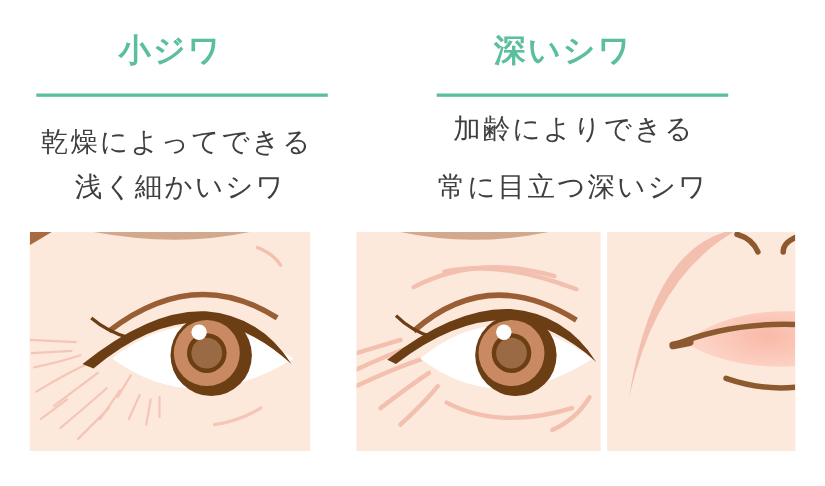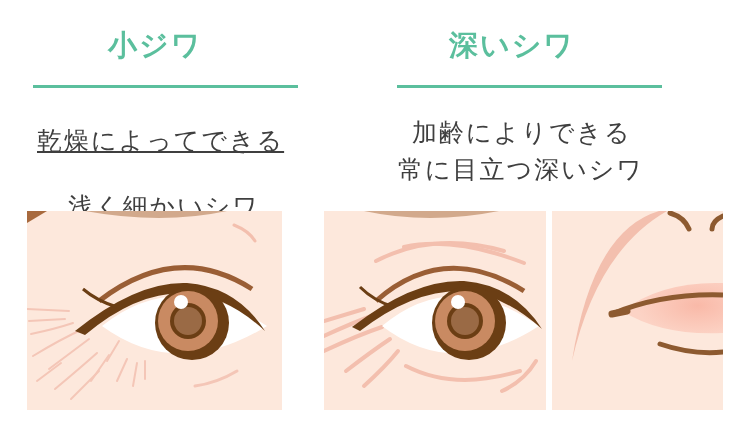--- a/index.html
+++ b/index.html
@@ -9,26 +9,26 @@
   .rule { position:absolute; height:3px; background:#5bbf9d; }
   .desc { position:absolute; font-size:25px; color:#3f3f3f; letter-spacing:2px; white-space:nowrap; }
   .panel { position:absolute; overflow:hidden; background:#fde8dc; }
   svg { display:block; }
 </style>
 </head>
 <body>
 
 <div class="title" style="left:108px;top:26px;">小ジワ</div>
 <div class="rule" style="left:33px;top:85px;width:265px;"></div>
-<div class="desc" style="left:37px;top:124px;text-decoration:underline;">乾燥によってできる</div>
-<div class="desc" style="left:68px;top:153px;margin-top:37px;">浅く細かいシワ</div>
+<div class="desc" style="left:37px;top:112px;">乾燥によってできる</div>
+<div class="desc" style="left:68px;top:153px;">浅く細かいシワ</div>
 
 <div class="title" style="left:449px;top:26px;text-align:center;">深いシワ</div>
 <div class="rule" style="left:397px;top:85px;width:265px;"></div>
-<div class="desc" style="left:412px;top:116px;">加齢によりできる</div>
+<div class="desc" style="left:412px;top:100px;">加齢によりできる</div>
 <div class="desc" style="left:398px;top:153px;text-align:center;">常に目立つ深いシワ</div>
 
 <div class="panel" style="left:27px;top:211px;width:255px;height:199px;">
   <svg width="255" height="199" viewBox="0 0 255 199">
     <path d="M0 12 L20 0 L0 0 Z" fill="#a86a3e"></path>
     <path d="M58 0 Q135 14 200 0 Z" fill="#d2a98c"></path>
     <path d="M207 14 Q222 20 228 30" stroke="#f3bfae" stroke-width="3" fill="none" stroke-linecap="round"></path>
 
     <g stroke="#f4c6b7" stroke-width="2" fill="none" stroke-linecap="round">
       <path d="M0 98 L42 100"></path>

